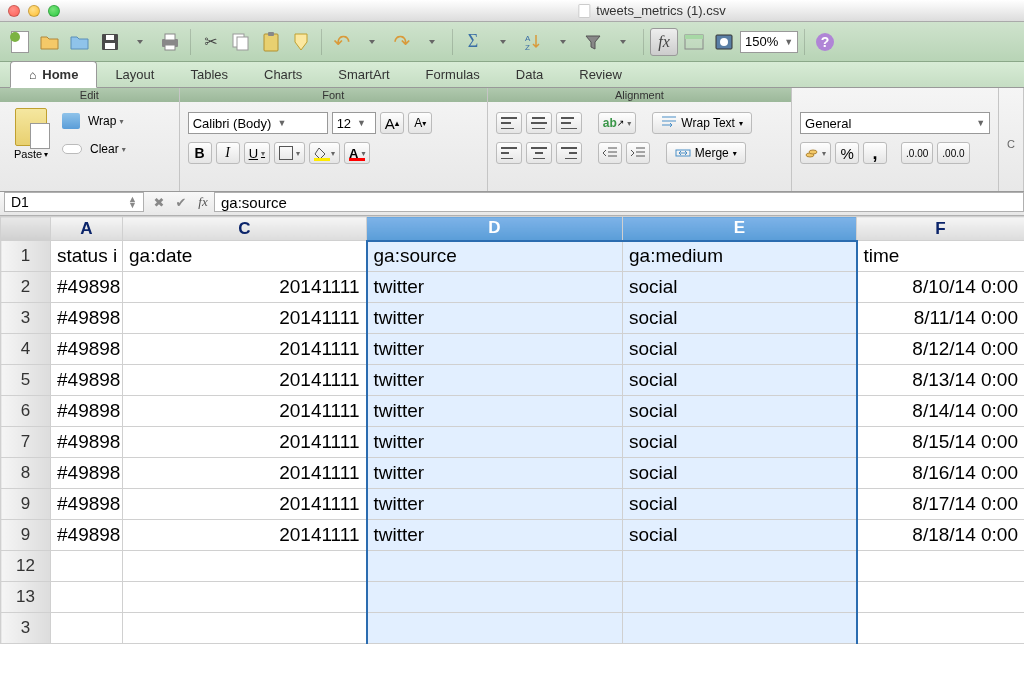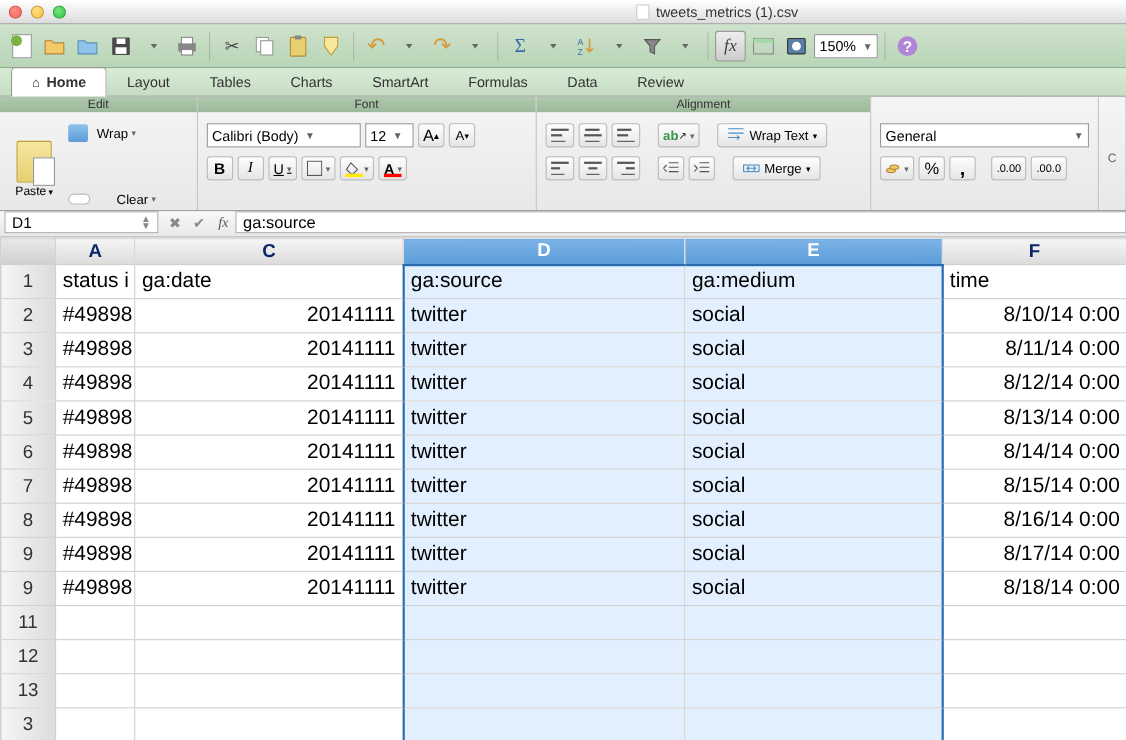--- a/index.html
+++ b/index.html
@@ -32,21 +32,21 @@
   .home-icon { font-size: 12px; }
   
   
   .ribbon { height: 104px; background: linear-gradient(#f5f5f5, #e8e8e8); border-bottom: 1px solid #999; display: flex; }
   .rgroup { border-right: 1px solid #c5c5c5; position: relative; padding: 14px 8px 4px 8px; display: flex; flex-direction: column; }
   .rgroup-title { position: absolute; top: 0; left: 0; right: 0; height: 14px; background: linear-gradient(#b0c9ae, #9cb89a); font-size: 11px; text-align: center; color: #333; line-height: 14px; }
   .rrow { display: flex; align-items: center; gap: 4px; margin-top: 4px; }
   .rbtn { height: 22px; min-width: 24px; background: linear-gradient(#fefefe, #e5e5e5); border: 1px solid #bbb; border-radius: 3px; display: flex; align-items: center; justify-content: center; font-size: 12px; cursor: pointer; padding: 0 4px; }
   .rbtn.split::after { content: "▾"; font-size: 8px; margin-left: 3px; color: #666; }
   .rbtn.wide { padding: 0 8px; gap: 4px; }
-  .paste-col { display: flex; flex-direction: column; align-items: center; justify-content: center; width: 46px; gap: 2px; margin-top: 20px; }
+  .paste-col { display: flex; flex-direction: column; align-items: center; justify-content: center; width: 46px; gap: 2px; }
   .paste-icon { width: 32px; height: 38px; background: linear-gradient(#f5e7a0, #e8d070); border: 1px solid #c0a030; border-radius: 2px; position: relative; }
   .paste-icon::after { content: ""; position: absolute; width: 18px; height: 24px; background: #fff; border: 1px solid #999; right: -4px; bottom: -4px; }
   .font-select { height: 22px; background: #fff; border: 1px solid #999; display: flex; align-items: center; padding: 0 4px; font-size: 13px; }
   .font-select .arrow { margin-left: 6px; font-size: 9px; color: #666; }
   .bold { font-weight: bold; font-size: 14px; }
   .italic { font-style: italic; font-family: serif; font-size: 14px; }
   .underline { text-decoration: underline; font-size: 13px; }
   .color-swatch { width: 16px; height: 3px; position: absolute; bottom: 2px; }
   .rbtn.relpos { position: relative; }
   .align-icon { width: 16px; height: 12px; display: flex; flex-direction: column; justify-content: space-between; }
@@ -240,21 +240,21 @@
         <div style="font-size:11px;display:flex;align-items:center;gap:2px;">
             <span>Paste</span>
             <span style="font-size:8px;">▾</span>
           </div>
       </div>
       <div style="display:flex;flex-direction:column;gap:6px;padding-top:2px;">
         <div style="display:flex;align-items:center;gap:4px;">
           <span style="width:18px;height:16px;background:linear-gradient(#8fc3ea,#5a9dd8);border-radius:2px;"></span>
           <span class="rbtn split" style="border:none;background:none;">Wrap</span>
         </div>
-        <div style="display:flex;align-items:center;gap:20px;margin-top:32px;">
+        <div style="display:flex;align-items:center;gap:4px;">
           <span style="width:20px;height:10px;background:#fff;border:1px solid #bbb;border-radius:8px;"></span>
           <span class="rbtn split" style="border:none;background:none;">Clear</span>
         </div>
       </div>
     </div>
   </div>
 
   <div class="rgroup" style="width:316px;">
     <div class="rgroup-title">Font</div>
     <div class="rrow" style="margin-top:10px;">
@@ -514,28 +514,20 @@
         </tr>
         <tr>
           <th class="row">9</th>
           <td>#49898</td>
           <td class="num">20141111</td>
           <td class="selcol selborder-left">twitter</td>
           <td class="selcol selborder-right">social</td>
           <td class="num">8/18/14 0:00</td>
         </tr>
         <tr>
-          <th class="row">11</th>
-          <td></td>
-          <td></td>
-          <td class="selcol selborder-left"></td>
-          <td class="selcol selborder-right"></td>
-          <td></td>
-        </tr>
-        <tr>
           <th class="row">12</th>
           <td></td>
           <td></td>
           <td class="selcol selborder-left"></td>
           <td class="selcol selborder-right"></td>
           <td></td>
         </tr>
         <tr>
           <th class="row">13</th>
           <td></td>

